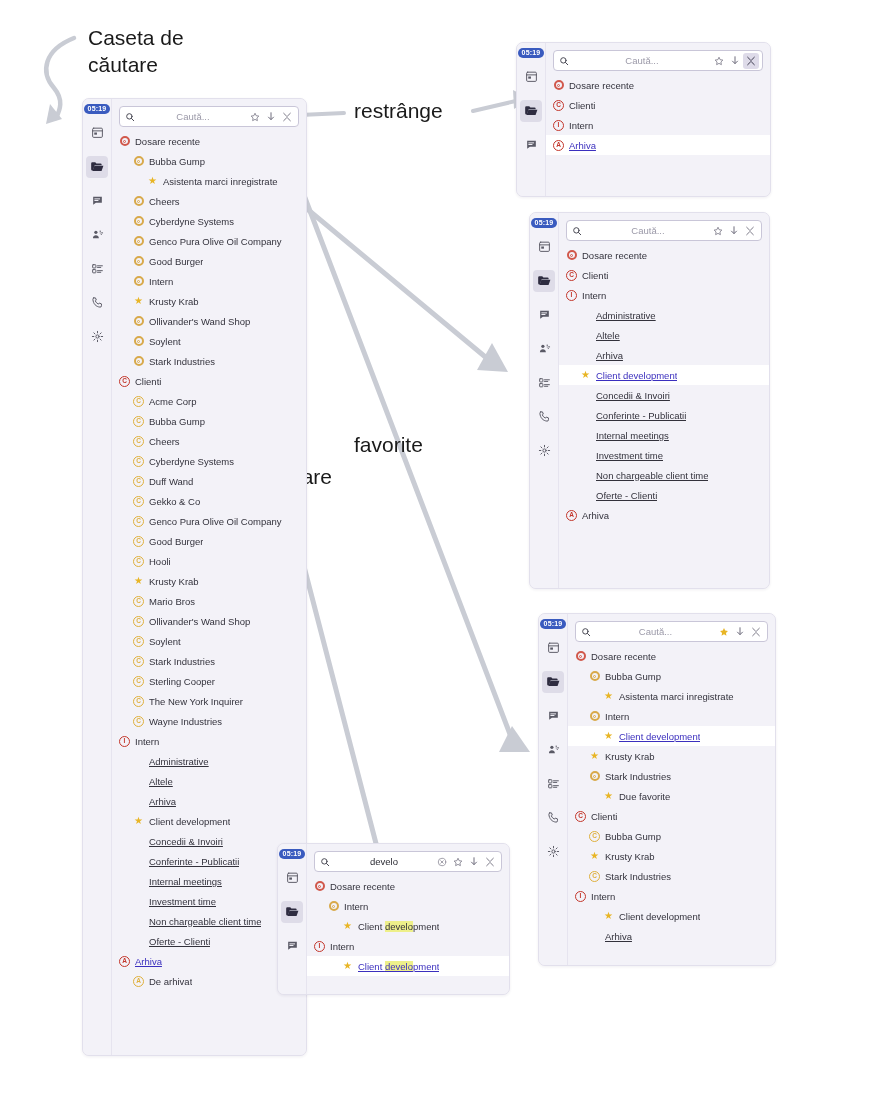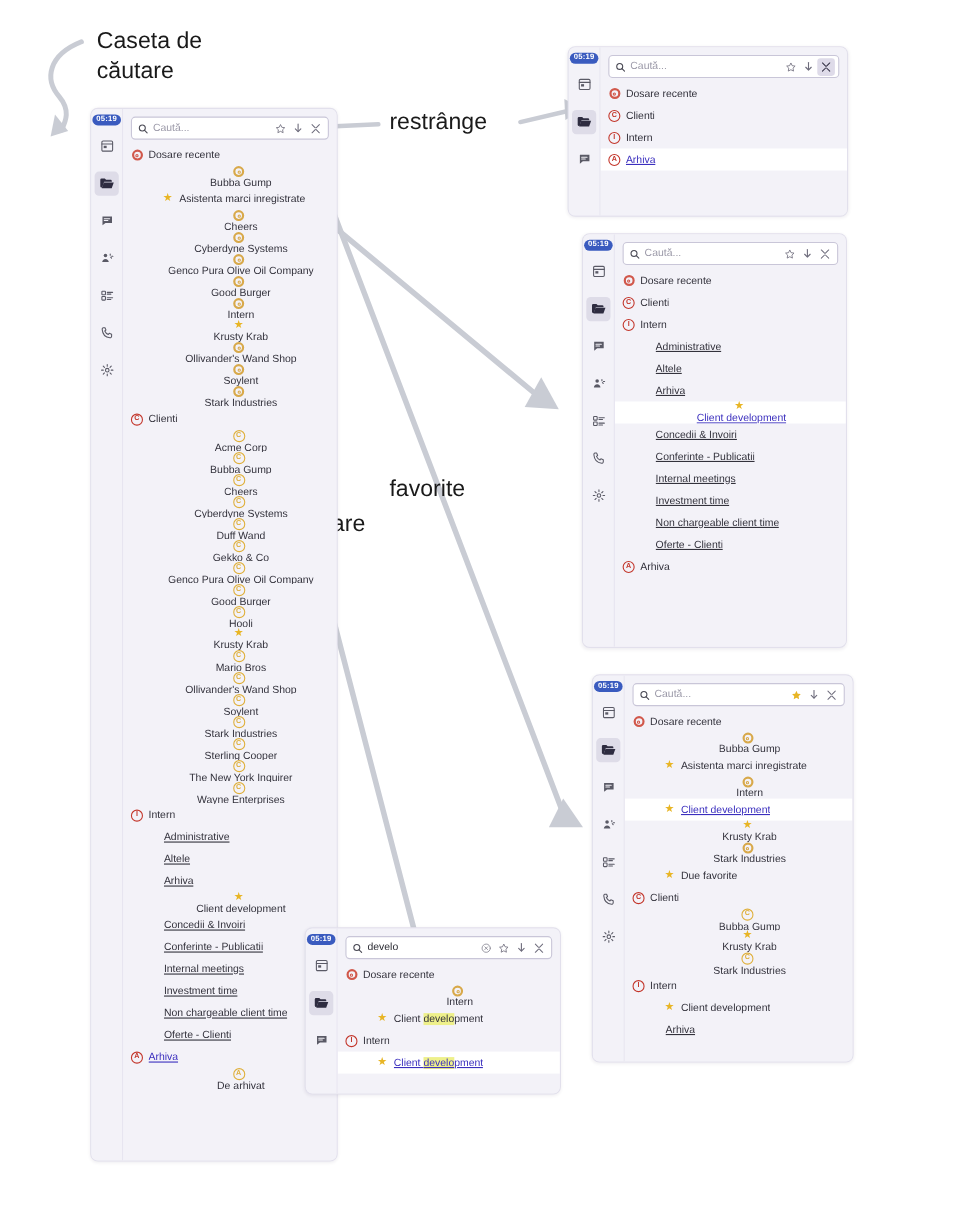--- a/index.html
+++ b/index.html
@@ -27,21 +27,21 @@
 
   
   .win {
     position: absolute;
     background: #f3f2f8;
     border: 1px solid #e2e0ec;
     border-radius: 7px;
     overflow: hidden;
     box-shadow: 0 1px 3px rgba(40,35,70,.07);
   }
-  .win-inner { display: flex; width: 100%; height: 100%; }
+  .win-inner { display: flex; width: 100%; height: 100%; text-align: center; }
 
   
   .rail {
     width: 29px;
     background: #f3f2f8;
     border-right: 1px solid #e6e4ef;
     display: flex;
     flex-direction: column;
     align-items: center;
     flex: none;
@@ -110,21 +110,21 @@
     padding-left: 6px;
     font-size: 9.5px;
     color: #33323c;
     white-space: nowrap;
   }
   .row.sel { background: #ffffff; }
   .row .ic { flex: none; width: 13px; display: flex; align-items: center; justify-content: center; margin-right: 4px; }
   .row .lbl { overflow: hidden; text-overflow: ellipsis; }
   .row .lbl.link { color: #3b2fbe; text-decoration: underline; }
   .ind-0  { padding-left: 6px; }
-  .ind-1  { padding-left: 20px; flex-direction: column; }
+  .ind-1  { padding-left: 20px; }
   .ind-2  { padding-left: 34px; }
   .ind-1n { padding-left: 37px; text-decoration: underline; }
 
   .hl { background: #eef08a; }
 
   
   .bdg {
     width: 11px; height: 11px; border-radius: 50%;
     display: flex; align-items: center; justify-content: center;
     font-size: 6.5px; font-weight: bold; line-height: 1;
@@ -438,21 +438,21 @@
             <div class="row ind-1">
               <span class="ic">
                 <span class="bdg gold">C</span>
               </span>
               <span class="lbl">The New York Inquirer</span>
             </div>
             <div class="row ind-1">
               <span class="ic">
                 <span class="bdg gold">C</span>
               </span>
-              <span class="lbl">Wayne Enterprises</span>
+              <span class="lbl">Wayne Industries</span>
             </div>
             <div class="row ind-0">
               <span class="ic">
                 <span class="bdg red">I</span>
               </span>
               <span class="lbl">Intern</span>
             </div>
             <div class="row ind-1n">
               <span class="lbl">Administrative</span>
             </div>

